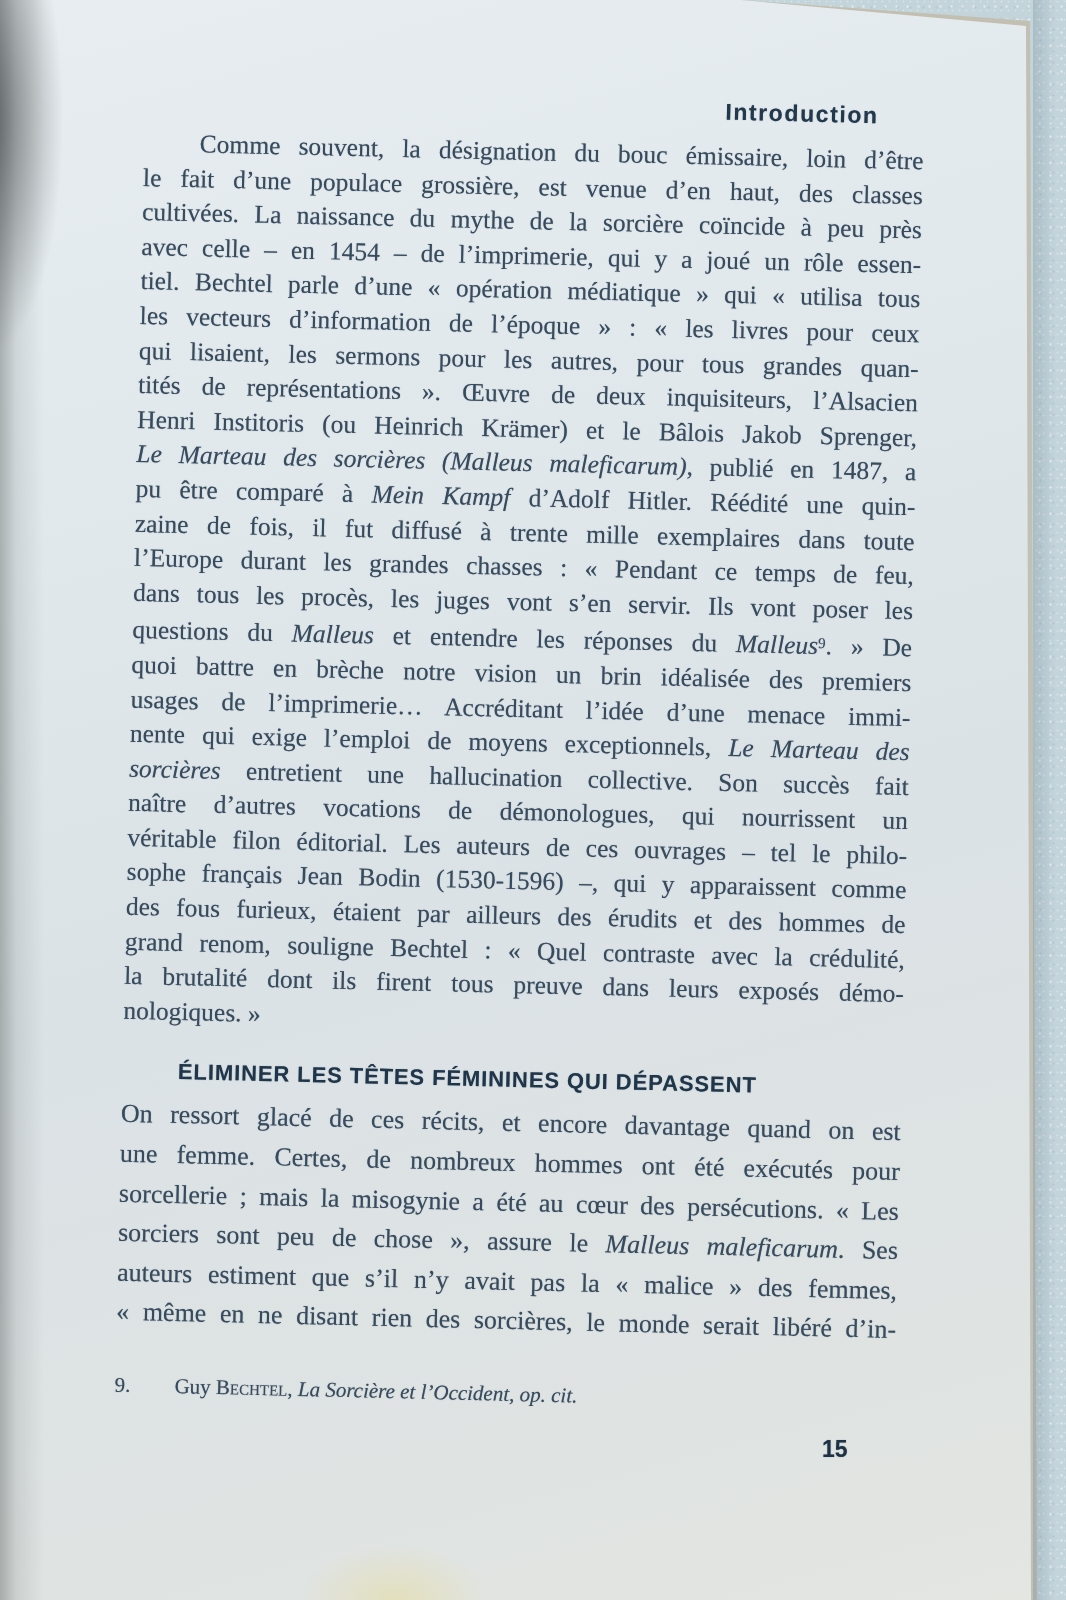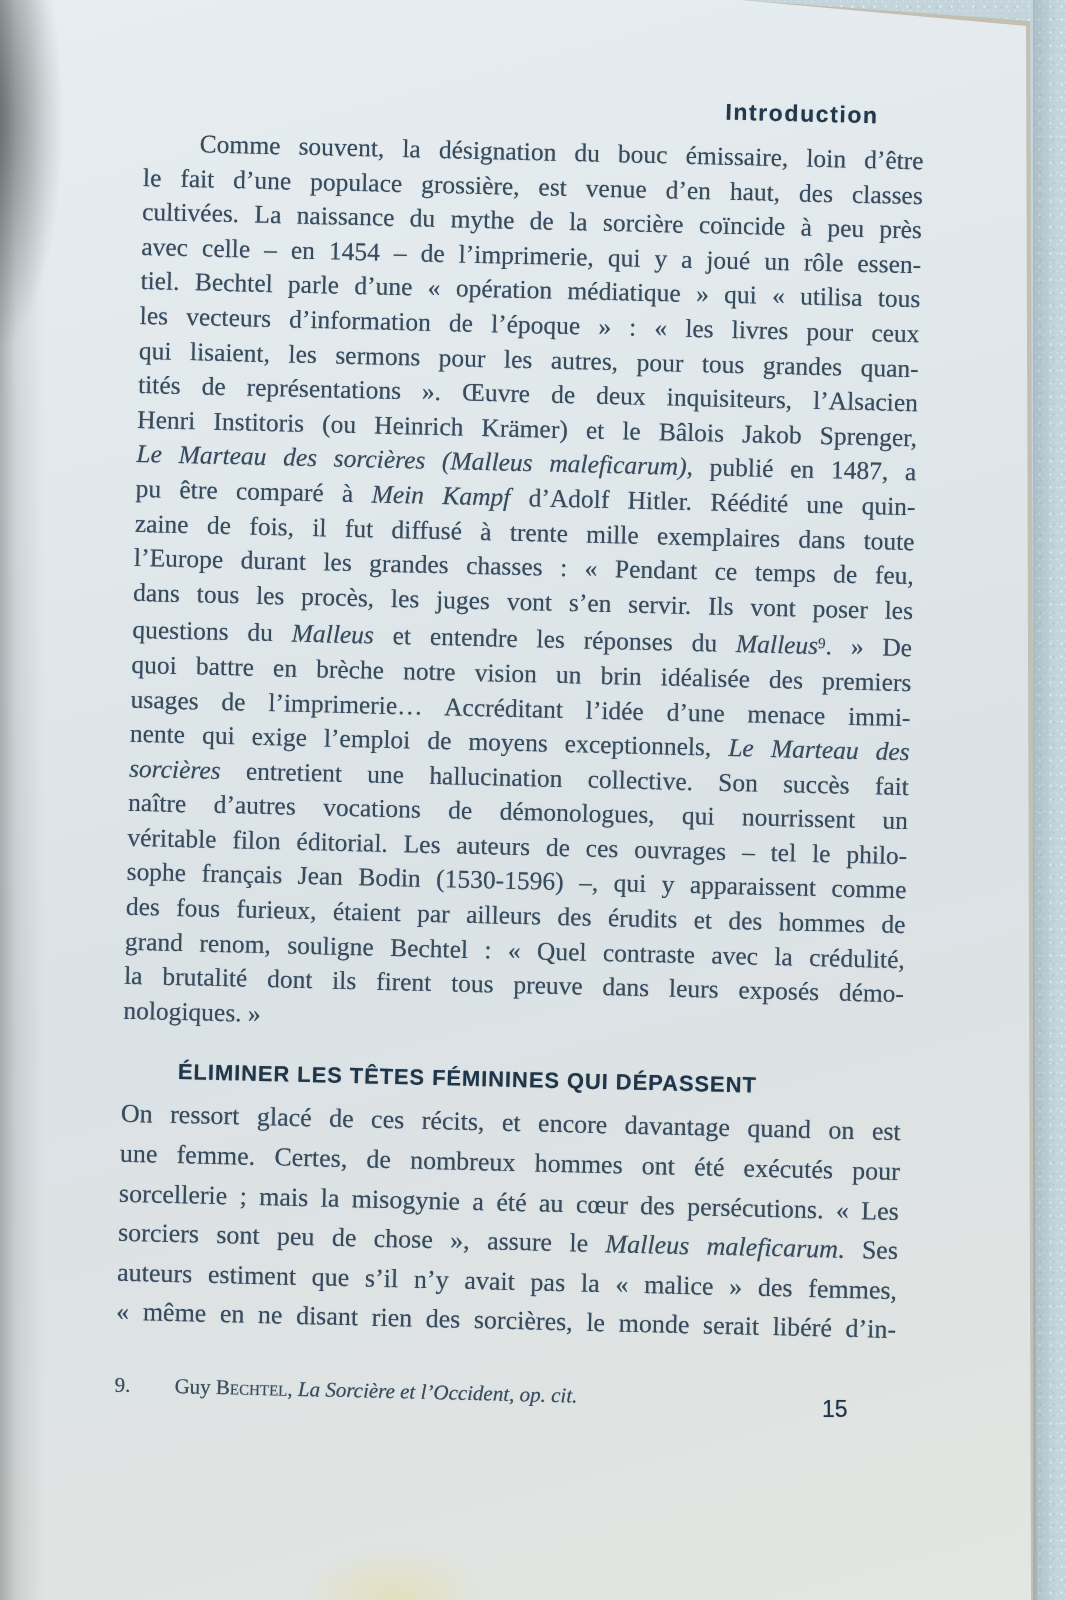--- a/index.html
+++ b/index.html
@@ -70,22 +70,22 @@
     font-family:"Liberation Sans", sans-serif;font-weight:bold;
     font-size:22px;letter-spacing:0.9px;color:#1f3549;
     margin:30px 0 10px 0;padding-left:56px;
   }
   .footnote{
     display:flex;margin-top:40px;font-size:21px;line-height:27px;color:#374b5e;
   }
   .fn-num{width:60px;flex:0 0 auto;}
   .fn-text{flex:1;}
   .page-num{
-    position:absolute;left:822px;top:1396px;
-    font-family:"Liberation Sans", sans-serif;font-weight:normal;
+    position:absolute;left:822px;top:1436px;
+    font-family:"Liberation Sans", sans-serif;font-weight:bold;
     font-size:23px;color:#1d3246;text-shadow:0 0 1px rgba(29,50,70,0.5);
   }
 </style>
 </head>
 <body>
 
 <div class="backdrop"></div>
 <div class="page-edge"></div>
 <div class="edge-shade"></div>
 

